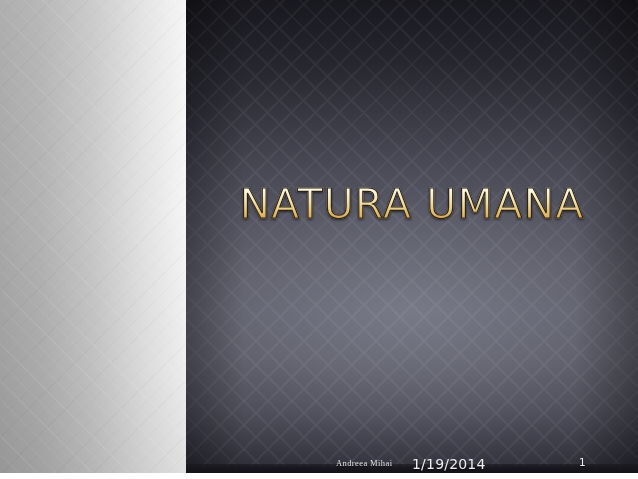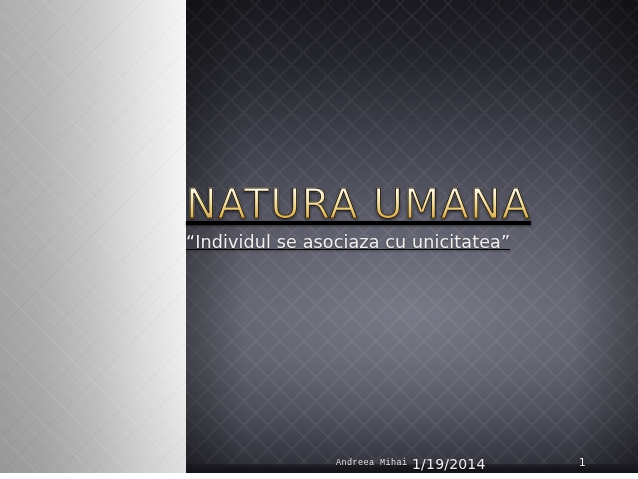--- a/index.html
+++ b/index.html
@@ -91,21 +91,21 @@
     height: 9px;
     background: linear-gradient(to bottom, rgba(22,22,28,0.55) 0%, #17171d 45%, #121218 100%);
   }
 
   
   .title-block {
     position: absolute;
     left: 186px;
     top: 184px;
     width: 452px;
-    text-decoration: underline;
+    text-align: center;
   }
   .slide-title {
     margin: 0;
     font-family: "DejaVu Sans", sans-serif;
     font-size: 41px;
     font-weight: normal;
     letter-spacing: 1.2px;
     line-height: 1.0;
     background-image: linear-gradient(to bottom,
        #fffdf2 0%,
@@ -137,21 +137,21 @@
     position: absolute;
     left: 186px;
     bottom: 0;
     width: 452px;
     height: 24px;
   }
   .footer-author {
     position: absolute;
     left: 150px;
     top: 3px;
-    font-family: Liberation Mono, monospace;
+    font-family: Liberation Serif, serif;
     font-size: 8.5px;
     color: #e9e9ea;
     letter-spacing: 0.4px;
     text-shadow: 0 1px 1px rgba(0,0,0,0.6);
   }
   .footer-date {
     position: absolute;
     left: 226px;
     top: 1px;
     font-family: "DejaVu Sans", sans-serif;
@@ -180,21 +180,20 @@
   </div>
 
   <div class="dark-panel">
     <div class="dark-texture"></div>
     <div class="dark-vignette"></div>
     <div class="bottom-band"></div>
   </div>
 
   <div class="title-block">
     <h1 class="slide-title">NATURA UMANA</h1>
-    <p class="slide-subtitle">“Individul se asociaza cu unicitatea”</p>
   </div>
 
   <div class="footer">
     <span class="footer-author">Andreea Mihai</span>
     <span class="footer-date">1/19/2014</span>
     <span class="footer-pagenum">1</span>
   </div>
 
 </div>
 

